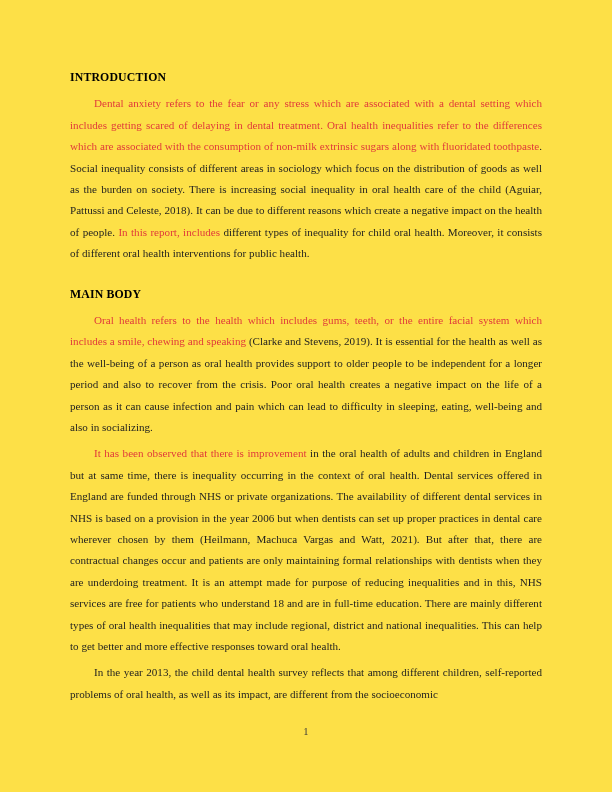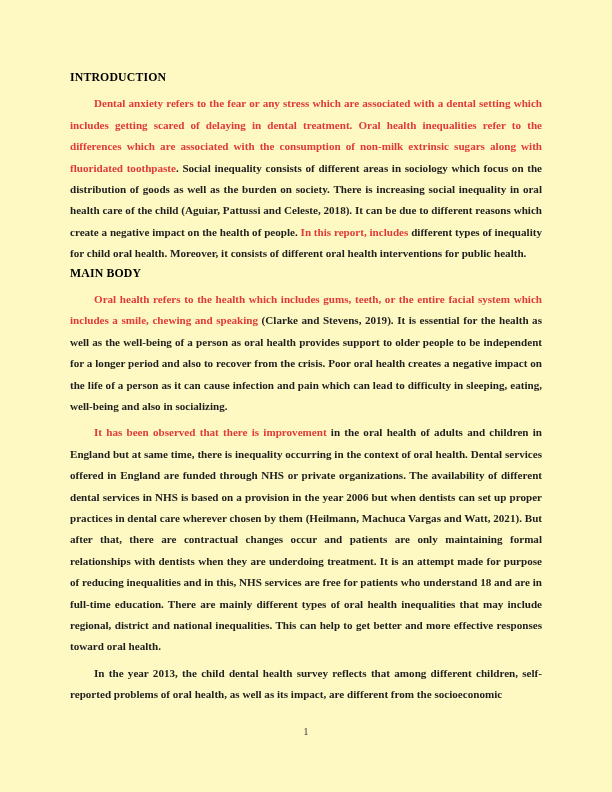--- a/index.html
+++ b/index.html
@@ -14,48 +14,47 @@
     color: #1a1a1a;
     position: relative;
     overflow: hidden;
   }
   .page {
     position: absolute;
     left: 0;
     top: 0;
     width: 612px;
     height: 792px;
-    background: #fef9c3;
+    background: #fde047;
     box-sizing: border-box;
     padding: 70px 70px 0 70px;
   }
   .doc-body {
     width: 472px;
   }
   h2.heading {
     font-size: 11.8px;
     font-weight: bold;
     margin: 0 0 8px 0;
     line-height: 1.3;
     letter-spacing: 0.15px;
     color: #000000;
   }
   h2.heading.second {
-    margin-top: 1px;
+    margin-top: 22px;
   }
   p.para {
     font-size: 11.1px;
     line-height: 21.4px;
     margin: 0 0 0 0;
     text-align: justify;
     text-justify: inter-word;
     text-indent: 24px;
     color: #1f1f1f;
     hyphens: none;
-    font-weight: bold;
   }
   p.para + p.para {
     margin-top: 5px;
   }
   .red {
     color: #e03a3a;
   }
   .page-number {
     position: absolute;
     left: 0;

